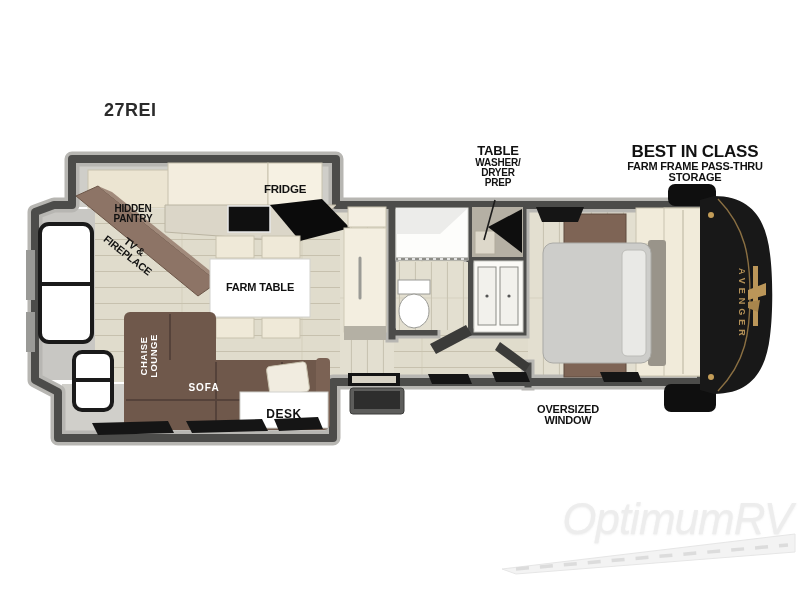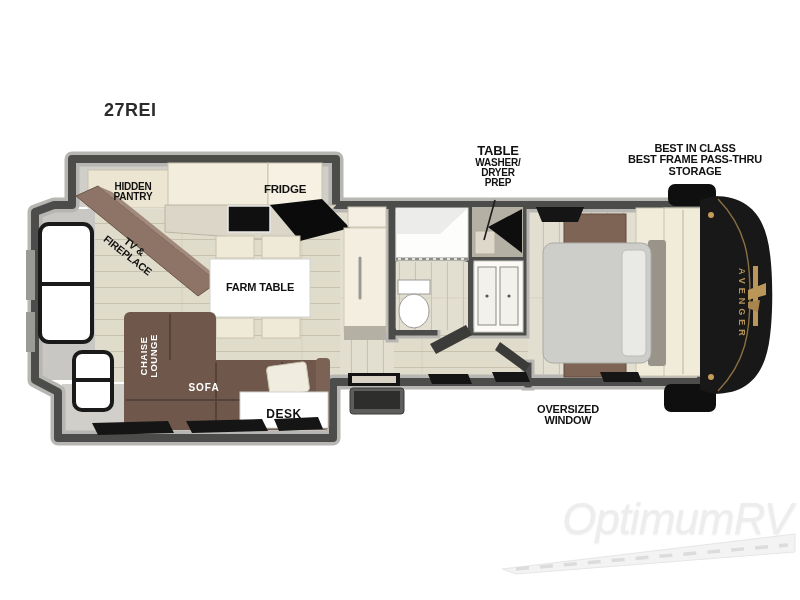--- a/index.html
+++ b/index.html
@@ -10,23 +10,23 @@
   .lbl{position:absolute;color:#111;font-weight:bold;text-align:center;
        line-height:1.04;letter-spacing:-0.2px;white-space:normal;}
   .ctr{transform:translate(-50%,-50%);}
   .white{color:#fff;}
   #title{position:absolute;left:104px;top:56px;font-size:18px;font-weight:700;
          color:#2b2b2b;letter-spacing:0.5px;margin-top:44px;}
   #callout-closet{left:455px;top:144px;width:86px;}
   #callout-closet .l1{font-size:13px;}
   #callout-closet .l2{font-size:10px;}
   #callout-best{left:600px;top:143px;width:190px;}
-  #callout-best .l1{font-size:11px;}
+  #callout-best .l1{font-size:17px;}
   #callout-best .l2{font-size:11px;}
-  #lbl-hidden-pantry{left:133px;top:192px;width:72px;font-size:10px;}
+  #lbl-hidden-pantry{left:133px;top:214px;width:72px;font-size:10px;}
   #lbl-fridge{left:285px;top:190px;font-size:11.5px;}
   #lbl-tv-fireplace{left:131px;top:251px;width:80px;font-size:10.5px;
       transform:translate(-50%,-50%) rotate(38deg);}
   #lbl-farm-table{left:260px;top:288px;width:70px;font-size:11px;}
   #lbl-chaise{left:149px;top:356px;width:58px;font-size:9.5px;letter-spacing:0.5px;
       transform:translate(-50%,-50%) rotate(-90deg);}
   #lbl-sofa{left:204px;top:388px;font-size:10px;letter-spacing:1px;}
   #lbl-desk{left:284px;top:414px;font-size:12px;letter-spacing:0.5px;}
   #lbl-bed{left:596px;top:303px;width:92px;font-size:12px;}
   #lbl-oversized{left:568px;top:403px;width:86px;font-size:11px;margin-top:12px;}
@@ -191,21 +191,21 @@
 
   <div class="lbl" id="callout-closet">
     <div class="l1">TABLE</div>
     <div class="l2">WASHER/</div>
     <div class="l2">DRYER</div>
     <div class="l2">PREP</div>
   </div>
 
   <div class="lbl" id="callout-best">
     <div class="l1">BEST IN CLASS</div>
-    <div class="l2">BEST FRAME PASS-THRU</div>
+    <div class="l2">FARM FRAME PASS-THRU</div>
     <div class="l2">STORAGE</div>
   </div>
 
   <div class="lbl ctr" id="lbl-hidden-pantry">HIDDEN PANTRY</div>
   <div class="lbl ctr" id="lbl-fridge">FRIDGE</div>
   <div class="lbl" id="lbl-tv-fireplace">TV &amp; FIREPLACE</div>
   <div class="lbl ctr" id="lbl-farm-table">FARM TABLE</div>
   <div class="lbl white" id="lbl-chaise">CHAISE LOUNGE</div>
   <div class="lbl ctr white" id="lbl-sofa">SOFA</div>
   <div class="lbl ctr" id="lbl-desk">DESK</div>

